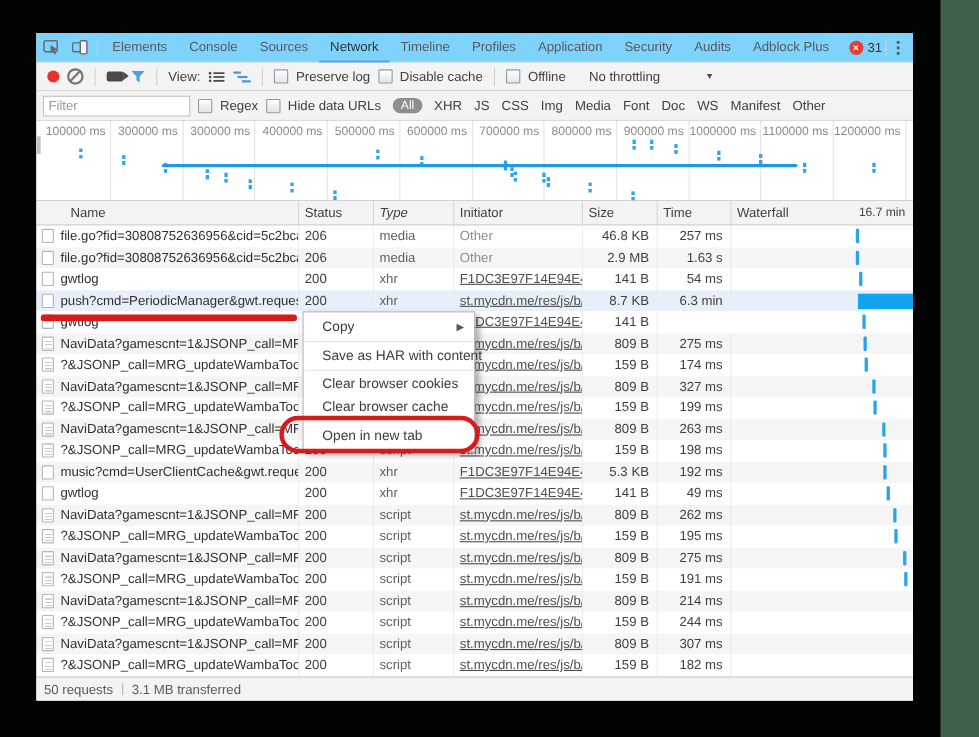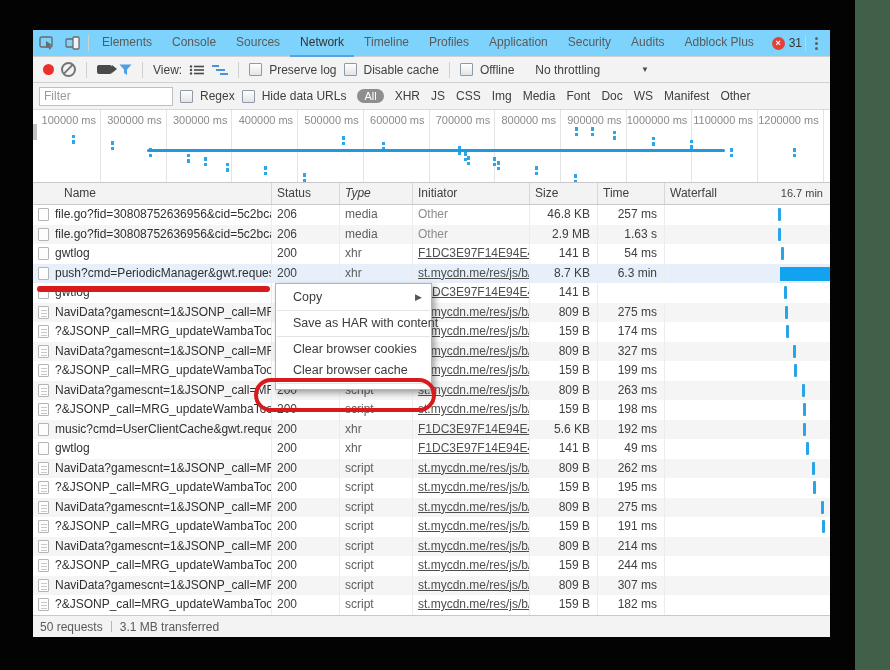--- a/index.html
+++ b/index.html
@@ -423,21 +423,21 @@
         </div>
       </div>
       <div class="row alt">
         <div class="cell nm" style="width: 239px;">
           <span class="ficon"></span>
           <span>music?cmd=UserClientCache&amp;gwt.requested...</span>
         </div>
         <div class="cell st" style="width: 68px;">200</div>
         <div class="cell tp" style="width: 73px;">xhr</div>
         <div class="cell init" style="width: 117px;"><span><a>F1DC3E97F14E94E47FB...</a></span></div>
-        <div class="cell rt" style="width: 68px;">5.6 KB</div>
+        <div class="cell rt" style="width: 68px;">5.3 KB</div>
         <div class="cell rt" style="width: 67px;">192 ms</div>
         <div class="cell wf" style="width: 165px;">
           <div class="tick" style="left: 138px;"></div>
         </div>
       </div>
       <div class="row">
         <div class="cell nm" style="width: 239px;">
           <span class="ficon"></span>
           <span>gwtlog</span>
         </div>
@@ -563,18 +563,19 @@
   </div>
 
   <div id="ctxmenu">
       <div class="mitem"><span>Copy</span><span class="marrow">▶</span></div>
       <div class="msep"></div>
       <div class="mitem"><span>Save as HAR with content</span></div>
       <div class="msep"></div>
       <div class="mitem"><span>Clear browser cookies</span></div>
       <div class="mitem"><span>Clear browser cache</span></div>
       <div class="msep"></div>
+      <div class="mitem"><span>Open in new tab</span></div>
     </div>
 
   <div class="anno-line"></div>
   <div class="anno-oval"></div>
 
 </div>
 
 </body></html>

